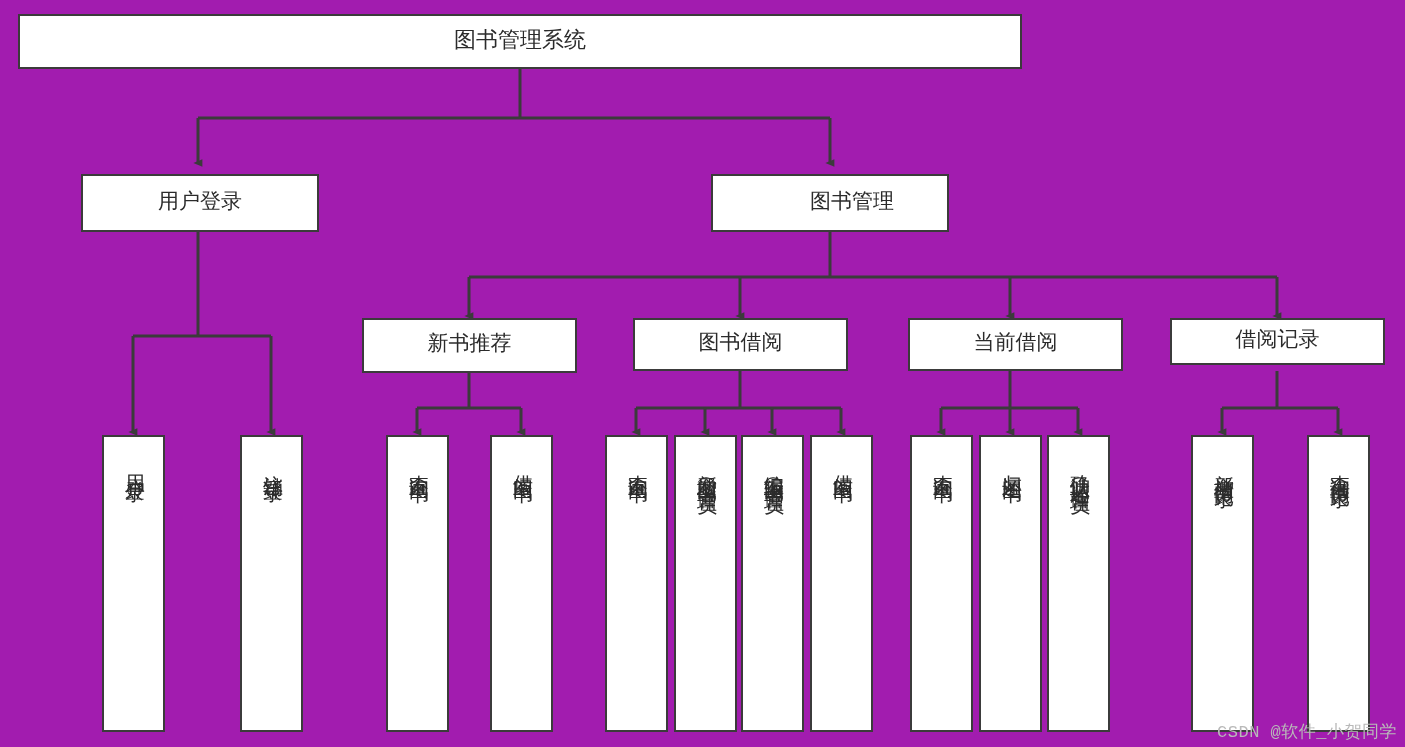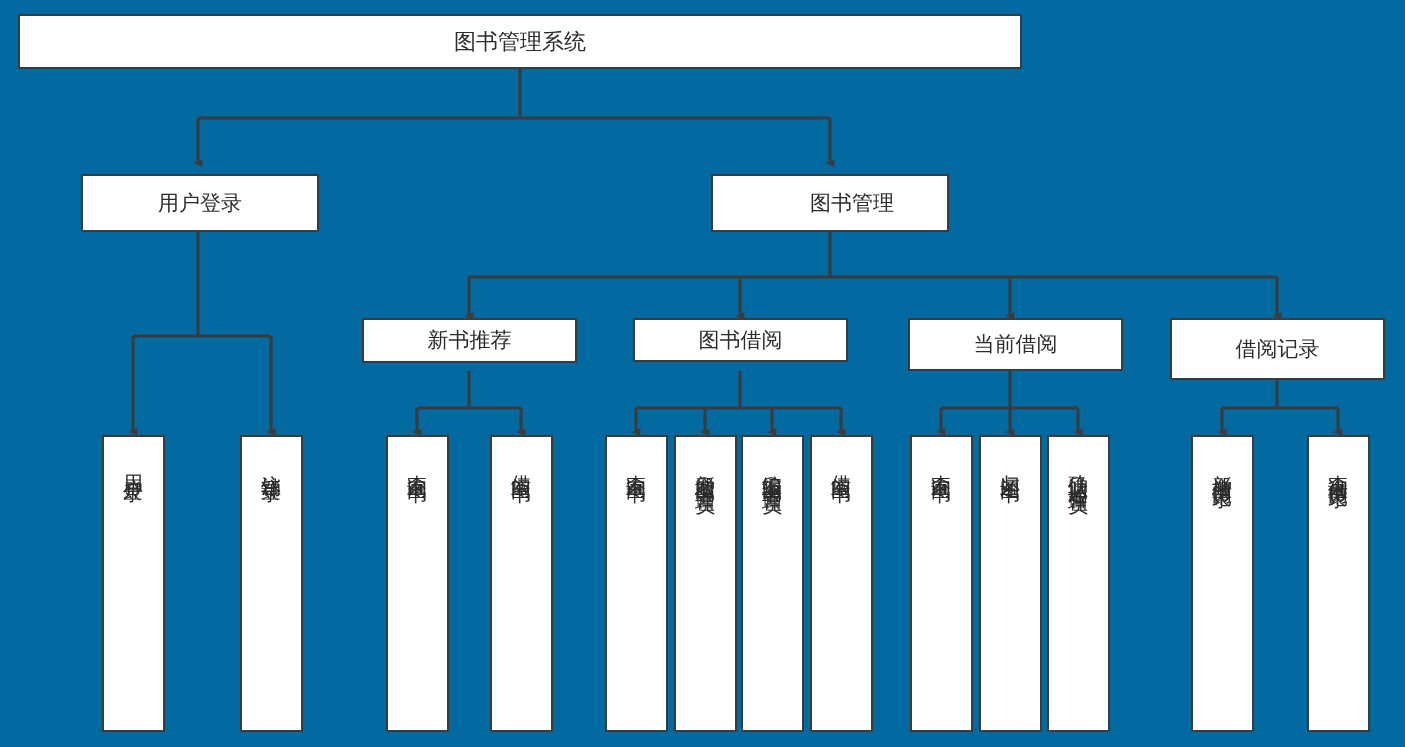--- a/index.html
+++ b/index.html
@@ -10,21 +10,22 @@
   body {
     width: 1405px;
     height: 747px;
     font-family: "DejaVu Sans", "Liberation Sans", sans-serif;
     overflow: hidden;
   }
   #diagram-root {
     position: relative;
     width: 1405px;
     height: 747px;
-    background: #0369a1;
+    background: #a21caf;
+    font-family: Liberation Mono, monospace;
   }
   svg#connectors {
     position: absolute;
     left: 0;
     top: 0;
     width: 1405px;
     height: 747px;
   }
   .node {
     position: absolute;
@@ -130,30 +131,30 @@
     <span class="label">图书管理系统</span>
   </div>
 
   <div class="node horiz" style="left:81px; top:174px; width:238px; height:58px;">
     <span class="label">用户登录</span>
   </div>
   <div class="node horiz" style="left:711px; top:174px; width:238px; height:58px;padding-left:44px;">
     <span class="label">图书管理</span>
   </div>
 
-  <div class="node horiz" style="left:362px; top:318px; width:215px; height:45px;">
+  <div class="node horiz" style="left:362px; top:318px; width:215px; height:55px;">
     <span class="label">新书推荐</span>
   </div>
-  <div class="node horiz" style="left:633px; top:318px; width:215px; height:44px;">
+  <div class="node horiz" style="left:633px; top:318px; width:215px; height:53px;">
     <span class="label">图书借阅</span>
   </div>
   <div class="node horiz" style="left:908px; top:318px; width:215px; height:53px;">
     <span class="label">当前借阅</span>
   </div>
-  <div class="node horiz" style="left:1170px; top:318px; width:215px; height:62px;">
+  <div class="node horiz" style="left:1170px; top:318px; width:215px; height:47px;">
     <span class="label">借阅记录</span>
   </div>
 
   <div class="node vert" style="left:102px; top:435px; width:63px; height:297px;">
     <span class="label">用户登录</span>
   </div>
   <div class="node vert" style="left:240px; top:435px; width:63px; height:297px;">
     <span class="label">注销登录</span>
   </div>
 
@@ -187,14 +188,15 @@
     <span class="label">确认归还（管理员）</span>
   </div>
 
   <div class="node vert" style="left:1191px; top:435px; width:63px; height:297px;">
     <span class="label">新增借阅记录</span>
   </div>
   <div class="node vert" style="left:1307px; top:435px; width:63px; height:297px;">
     <span class="label">查询借阅记录</span>
   </div>
 
+  <div class="watermark">CSDN @软件_小贺同学</div>
 
 </div>
 
 </body></html>

